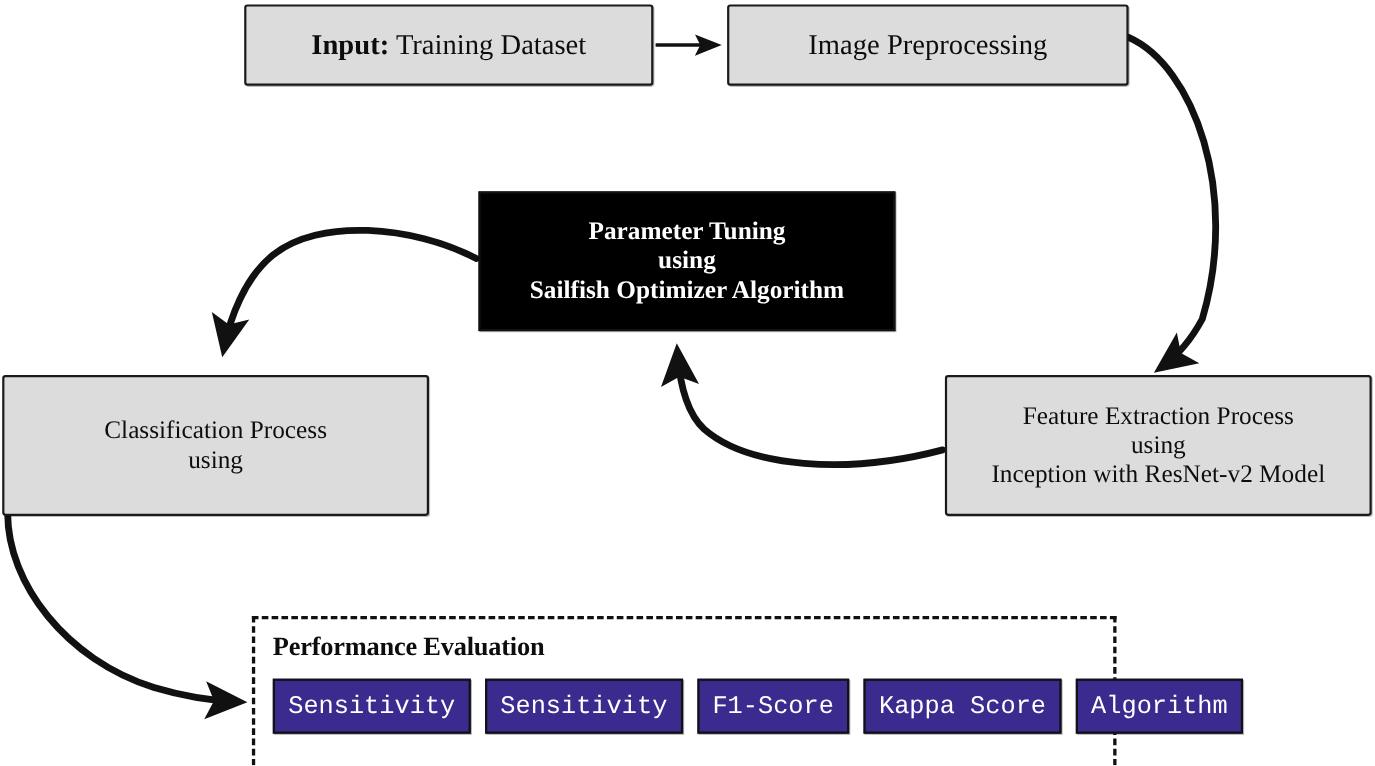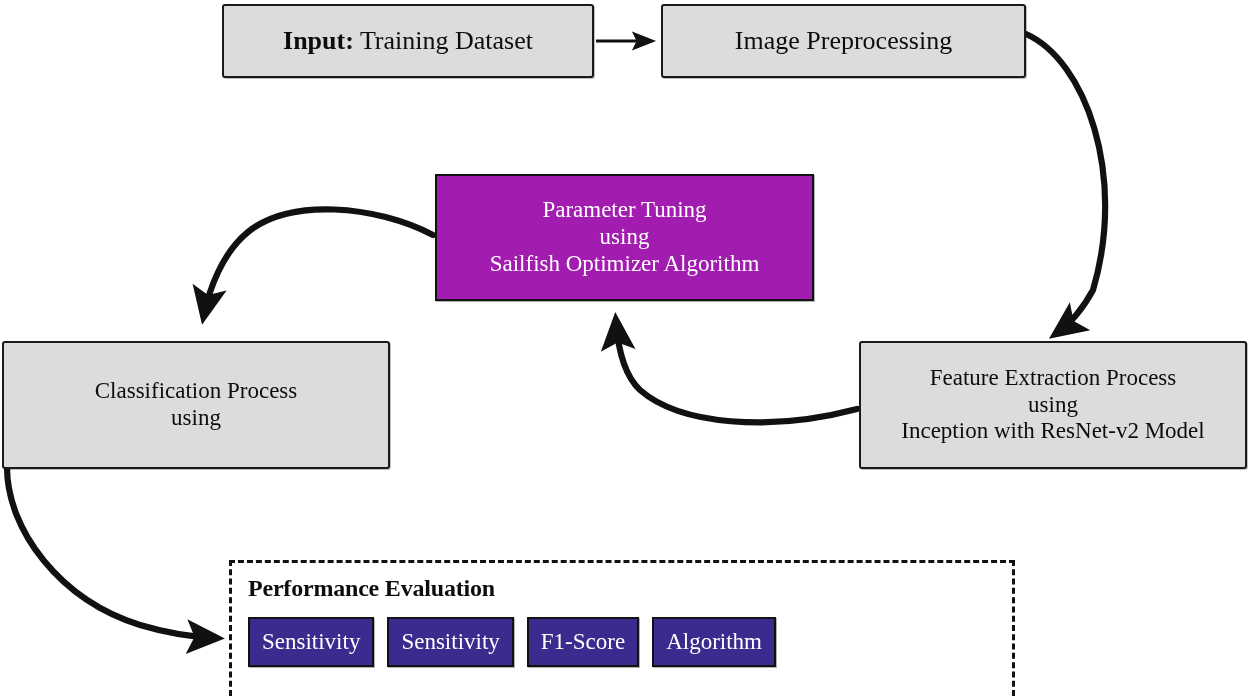--- a/index.html
+++ b/index.html
@@ -33,24 +33,24 @@
     text-align: center;
   }
   .node-gray {
     background: #dcdcdc;
     border: 2.5px solid #1a1a1a;
     border-radius: 3px;
     color: #0d0d0d;
     box-shadow: 1px 1px 0 rgba(0,0,0,0.25);
   }
   .node-purple {
-    background: #a21caf;
+    background: #000000;
     border: 2.5px solid #121212;
     color: #ffffff;
-    font-weight: normal;
+    font-weight: bold;
     box-shadow: 1px 1px 0 rgba(0,0,0,0.3);
   }
   .line {
     display: block;
     line-height: 1.17;
     white-space: nowrap;
   }
   #node-input {
     left: 222px; top: 4px; width: 372px; height: 74px;
     font-size: 26px;
@@ -102,20 +102,21 @@
     color: #ffffff;
     font-size: 23px;
     height: 50px;
     box-sizing: border-box;
     display: flex;
     align-items: center;
     justify-content: center;
     padding: 0 12px;
     box-shadow: 1px 1px 0 rgba(0,0,0,0.3);
     white-space: nowrap;
+    font-family: Liberation Mono, monospace;
   }
 </style>
 </head>
 <body>
 
 <div id="canvas">
 
   <svg id="arrow-layer" viewBox="0 0 1250 696" xmlns="http://www.w3.org/2000/svg">
     <defs>
       <marker id="ah" markerWidth="7" markerHeight="7" refX="4.6" refY="3" orient="auto" markerUnits="strokeWidth">
@@ -171,17 +172,18 @@
     <span class="line">using</span>
     <span class="line">Inception with ResNet-v2 Model</span>
   </div>
 
   <div id="perf-panel">
     <div id="perf-title">Performance Evaluation</div>
     <div id="metric-row">
       <div class="metric-box">Sensitivity</div>
       <div class="metric-box">Sensitivity</div>
       <div class="metric-box">F1-Score</div>
+      <div class="metric-box">Kappa Score</div>
       <div class="metric-box">Algorithm</div>
     </div>
   </div>
 
 </div>
 
 </body></html>

